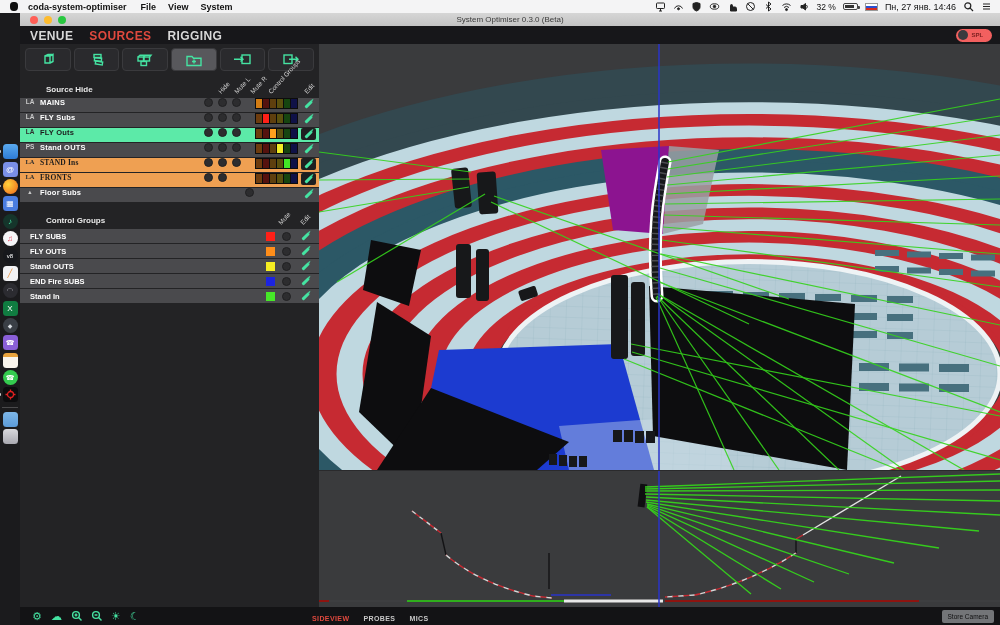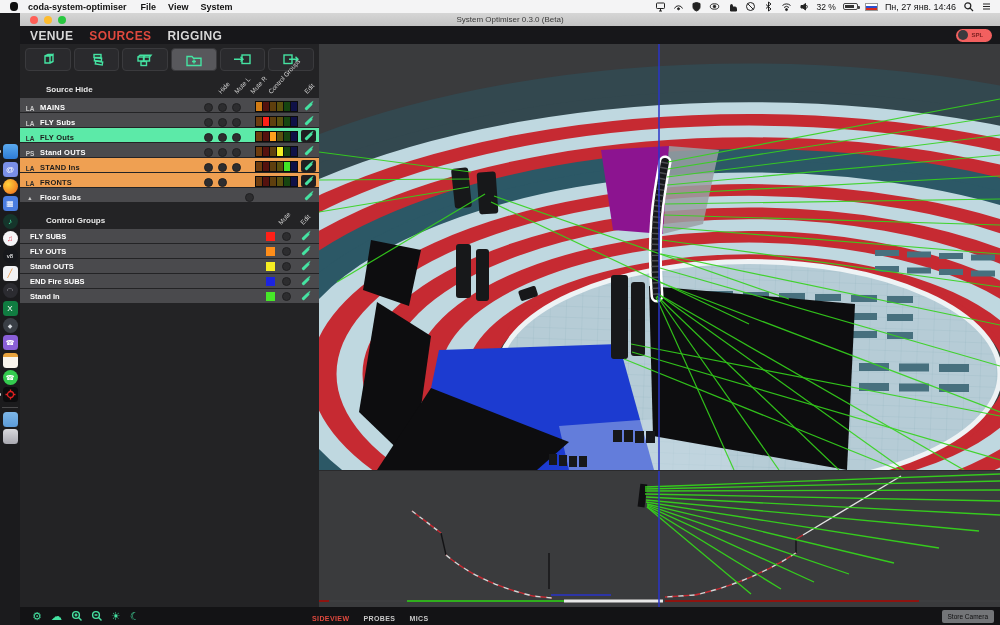--- a/index.html
+++ b/index.html
@@ -54,23 +54,23 @@
   .tbtn { width:46px; height:23px; background:var(--toolbar_btn); border:1px solid #3a3a3d; border-radius:4px;
     display:flex; align-items:center; justify-content:center; }
   .tbtn.active { background:var(--toolbar_btn_active); }
   .tbtn svg { stroke:var(--mint); fill:none; stroke-width:1.4; }
 
   .sec-head { position:relative; height:22px; padding-left:26px; display:flex; align-items:flex-end; }
   .sec-title { font-size:8px; font-weight:bold; color:#e8e8e8; padding-bottom:4px; }
   .colhdr { position:absolute; bottom:3px; font-size:6.5px; color:#d0d0d0; transform-origin:0 100%;
     transform:rotate(-48deg); white-space:nowrap; }
 
-  .srow { display:flex; align-items:flex-end; height:14px; margin-bottom:1px; background:var(--row_bg); padding-right:3px; }
+  .srow { display:flex; align-items:flex-start; height:14px; margin-bottom:1px; background:var(--row_bg); padding-right:3px; }
   .srow.selected { background:var(--row_selected); }
-  .srow.flagged { background:var(--row_flagged); }
+  .srow.flagged { background:var(--row_flagged);font-family:Liberation Serif, serif; }
   .srow .pfx { width:20px; text-align:center; font-size:6.5px; color:#c9c9c9; font-weight:bold; }
   .srow.selected .pfx, .srow.flagged .pfx { color:#2d2d2d; }
   .srow .nm { flex:1; font-size:7.5px; font-weight:bold; color:#fff; letter-spacing:.2px; }
   .srow.selected .nm, .srow.flagged .nm { color:#1c1c1c; }
   .circles { display:flex; gap:5px; width:48px; }
   .circ { width:9px; height:9px; border-radius:50%; background:#2d2d2f; border:1px solid #202022; }
   .circ.empty { visibility:hidden; }
   .swatches { display:flex; gap:1px; background:#0c0c0c; padding:1px; margin:0 3px; }
   .sw { width:6px; height:9px; }
   .editbox { width:15px; height:12px; display:flex; align-items:center; justify-content:center; border-radius:2px; }

